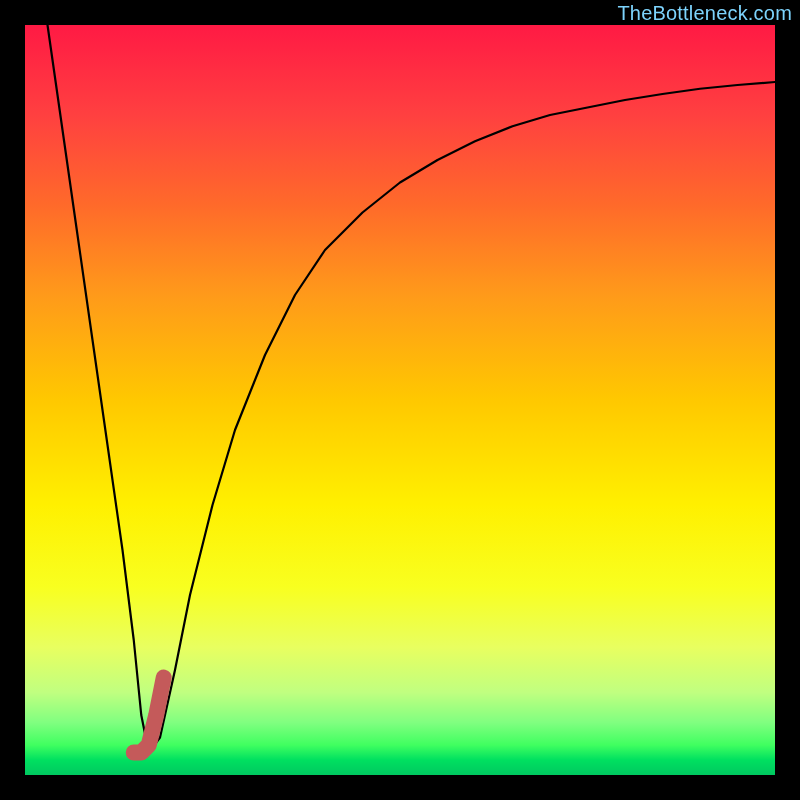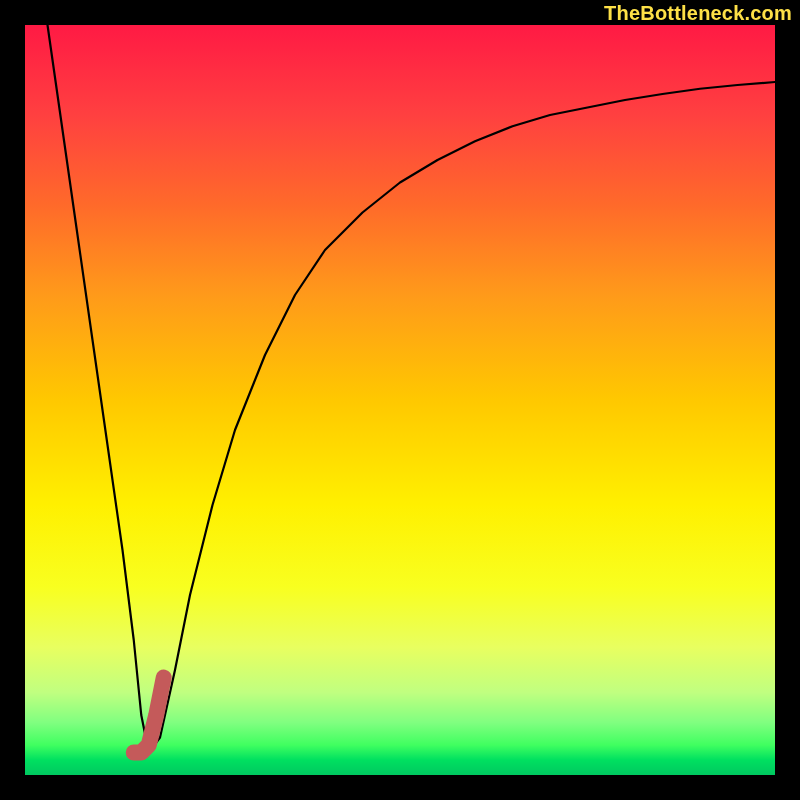--- a/index.html
+++ b/index.html
@@ -25,23 +25,22 @@
       #40ff60 96%,
       #00e060 98%,
       #00c860 100%);
   }
   .watermark {
     position: absolute;
     top: 2px;
     right: 8px;
     font-family: Arial, Helvetica, sans-serif;
     font-size: 20px;
-    color: #fde047;
+    color: #7dd3fc;
     letter-spacing: 0.2px;
-    font-weight: bold;
   }
   svg.curve {
     position: absolute;
     left: 0; top: 0;
     width: 750px; height: 750px;
     overflow: visible;
   }
 </style>
 </head>
 <body>

